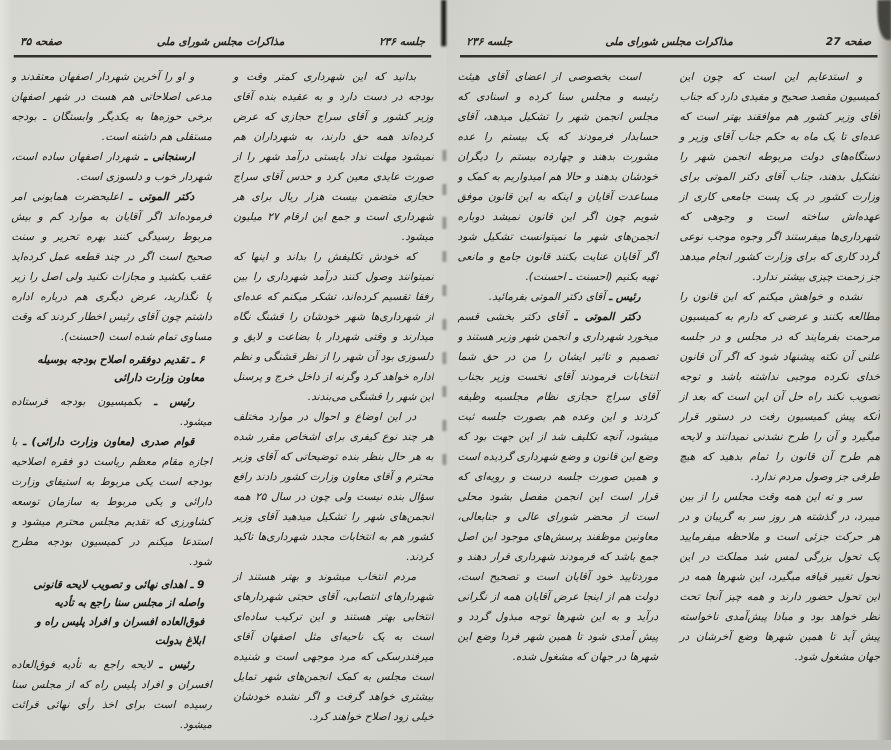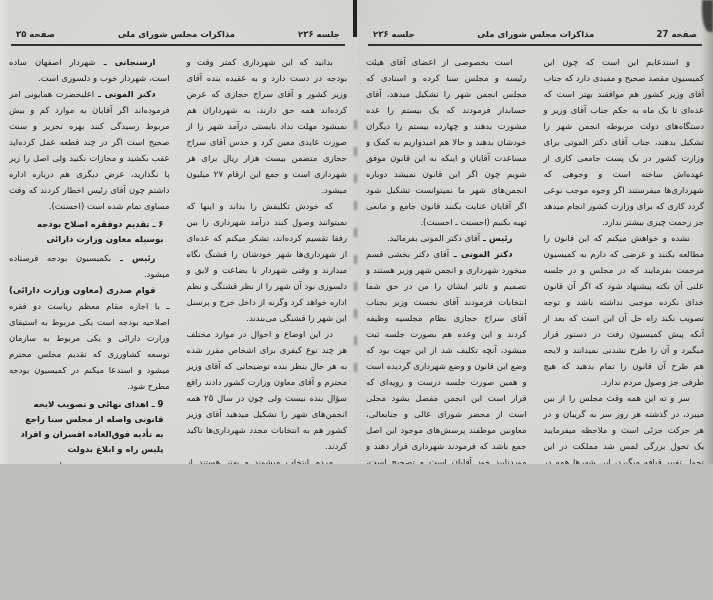--- a/index.html
+++ b/index.html
@@ -2,22 +2,23 @@
 <html lang="fa"><head>
 <meta charset="utf-8">
 <style>
   html,body{margin:0;padding:0;}
   body{
     width:713px;height:600px;overflow:hidden;
     font-family:"DejaVu Sans",sans-serif;
     background:#bfbfb9;
   }
   #scan{
-    position:relative;width:713px;height:464px;overflow:hidden;
+    position:relative;width:713px;height:592px;overflow:hidden;
     background:linear-gradient(180deg,#d6d6d0 0%,#d3d3cd 55%,#cdcdc7 100%);
+    font-style:italic;
   }
   .page{position:absolute;top:0;height:600px;width:356px;overflow:hidden;}
   .page.pg-left{left:0;background:radial-gradient(ellipse at 45% 42%,#dddcd6 0%,#d6d6d0 70%,#cfcfc9 100%);}
   .page.pg-right{left:357px;background:radial-gradient(ellipse at 50% 42%,#dbdbd5 0%,#d4d4ce 70%,#ccccc6 100%);}
   .pg-header{
     position:absolute;top:29px;left:16px;right:16px;
     display:flex;justify-content:space-between;align-items:flex-end;
     font-weight:bold;font-size:8.5px;color:#26261f;direction:ltr;
     filter:blur(.25px);
   }
@@ -59,20 +60,21 @@
     </div>
     <div class="hdr-rule"></div>
     <div class="cols">
       <div class="col">
           <p class="blk para">بدانید که این شهرداری کمتر وقت و بودجه در دست دارد و به عقیده بنده آقای وزیر کشور و آقای سراج حجازی که عرض کرده‌اند همه حق دارند، به شهرداران هم نمیشود مهلت نداد بایستی درآمد شهر را از صورت عایدی معین کرد و حدس آقای سراج حجازی متضمن بیست هزار ریال برای هر شهرداری است و جمع این ارقام ۲۷ میلیون میشود.</p>
           <p class="blk para">که خودش تکلیفش را بداند و اینها که نمیتوانند وصول کنند درآمد شهرداری را بین رفقا تقسیم کرده‌اند، تشکر میکنم که عده‌ای از شهرداری‌ها شهر خودشان را قشنگ نگاه میدارند و وقتی شهردار با بضاعت و لایق و دلسوزی بود آن شهر را از نظر قشنگی و نظم اداره خواهد کرد وگرنه از داخل خرج و پرسنل این شهر را قشنگی می‌بندند.</p>
           <p class="blk para">در این اوضاع و احوال در موارد مختلف هر چند نوع کیفری برای اشخاص مقرر شده به هر حال بنظر بنده توضیحاتی که آقای وزیر محترم و آقای معاون وزارت کشور دادند رافع سؤال بنده نیست ولی چون در سال ۲۵ همه انجمن‌های شهر را تشکیل میدهید آقای وزیر کشور هم به انتخابات مجدد شهرداری‌ها تاکید کردند.</p>
           <p class="blk para">مردم انتخاب میشوند و بهتر هستند از شهردارهای انتصابی، آقای حجتی شهردارهای انتخابی بهتر هستند و این ترکیب ساده‌ای است به یک ناحیه‌ای مثل اصفهان آقای میرفندرسکی که مرد موجهی است و شنیده است مجلس به کمک انجمن‌های شهر تمایل بیشتری خواهد گرفت و اگر نشده خودشان خیلی زود اصلاح خواهند کرد.</p>
         </div>
       <div class="col">
+          <p class="blk para">و او را آخرین شهردار اصفهان معتقدند و مدعی اصلاحاتی هم هست در شهر اصفهان برخی حوزه‌ها به یکدیگر وابستگان ـ بودجه مستقلی هم داشته است.</p>
           <p class="blk para"><span class="spk">ارسنجانی ـ </span>شهردار اصفهان ساده است، شهردار خوب و دلسوزی است.</p>
           <p class="blk para"><span class="spk">دکتر الموتی ـ </span>اعلیحضرت همایونی امر فرموده‌اند اگر آقایان به موارد کم و بیش مربوط رسیدگی کنند بهره تحریر و سنت صحیح است اگر در چند قطعه عمل کرده‌اید عقب بکشید و مجازات نکنید ولی اصل را زیر پا نگذارید، عرض دیگری هم درباره اداره داشتم چون آقای رئیس اخطار کردند که وقت مساوی تمام شده است (احسنت).</p>
           <div class="blk heading">۶ ـ تقدیم دوفقره اصلاح بودجه بوسیله معاون وزارت دارائی</div>
           <p class="blk para"><span class="spk">رئیس ـ </span>بکمیسیون بودجه فرستاده میشود.</p>
           <p class="blk para"><span class="spk">قوام صدری (معاون وزارت دارائی) ـ </span>با اجازه مقام معظم ریاست دو فقره اصلاحیه بودجه است یکی مربوط به استیفای وزارت دارائی و یکی مربوط به سازمان توسعه کشاورزی که تقدیم مجلس محترم میشود و استدعا میکنم در کمیسیون بودجه مطرح شود.</p>
           <div class="blk heading">9 ـ اهدای نهائی و تصویب لایحه قانونی واصله از مجلس سنا راجع به تأدیه فوق‌العاده افسران و افراد پلیس راه و ابلاغ بدولت</div>
           <p class="blk para"><span class="spk">رئیس ـ </span>لایحه راجع به تأدیه فوق‌العاده افسران و افراد پلیس راه که از مجلس سنا رسیده است برای اخذ رأی نهائی قرائت میشود.</p>
         </div>
     </div>
   </div>

